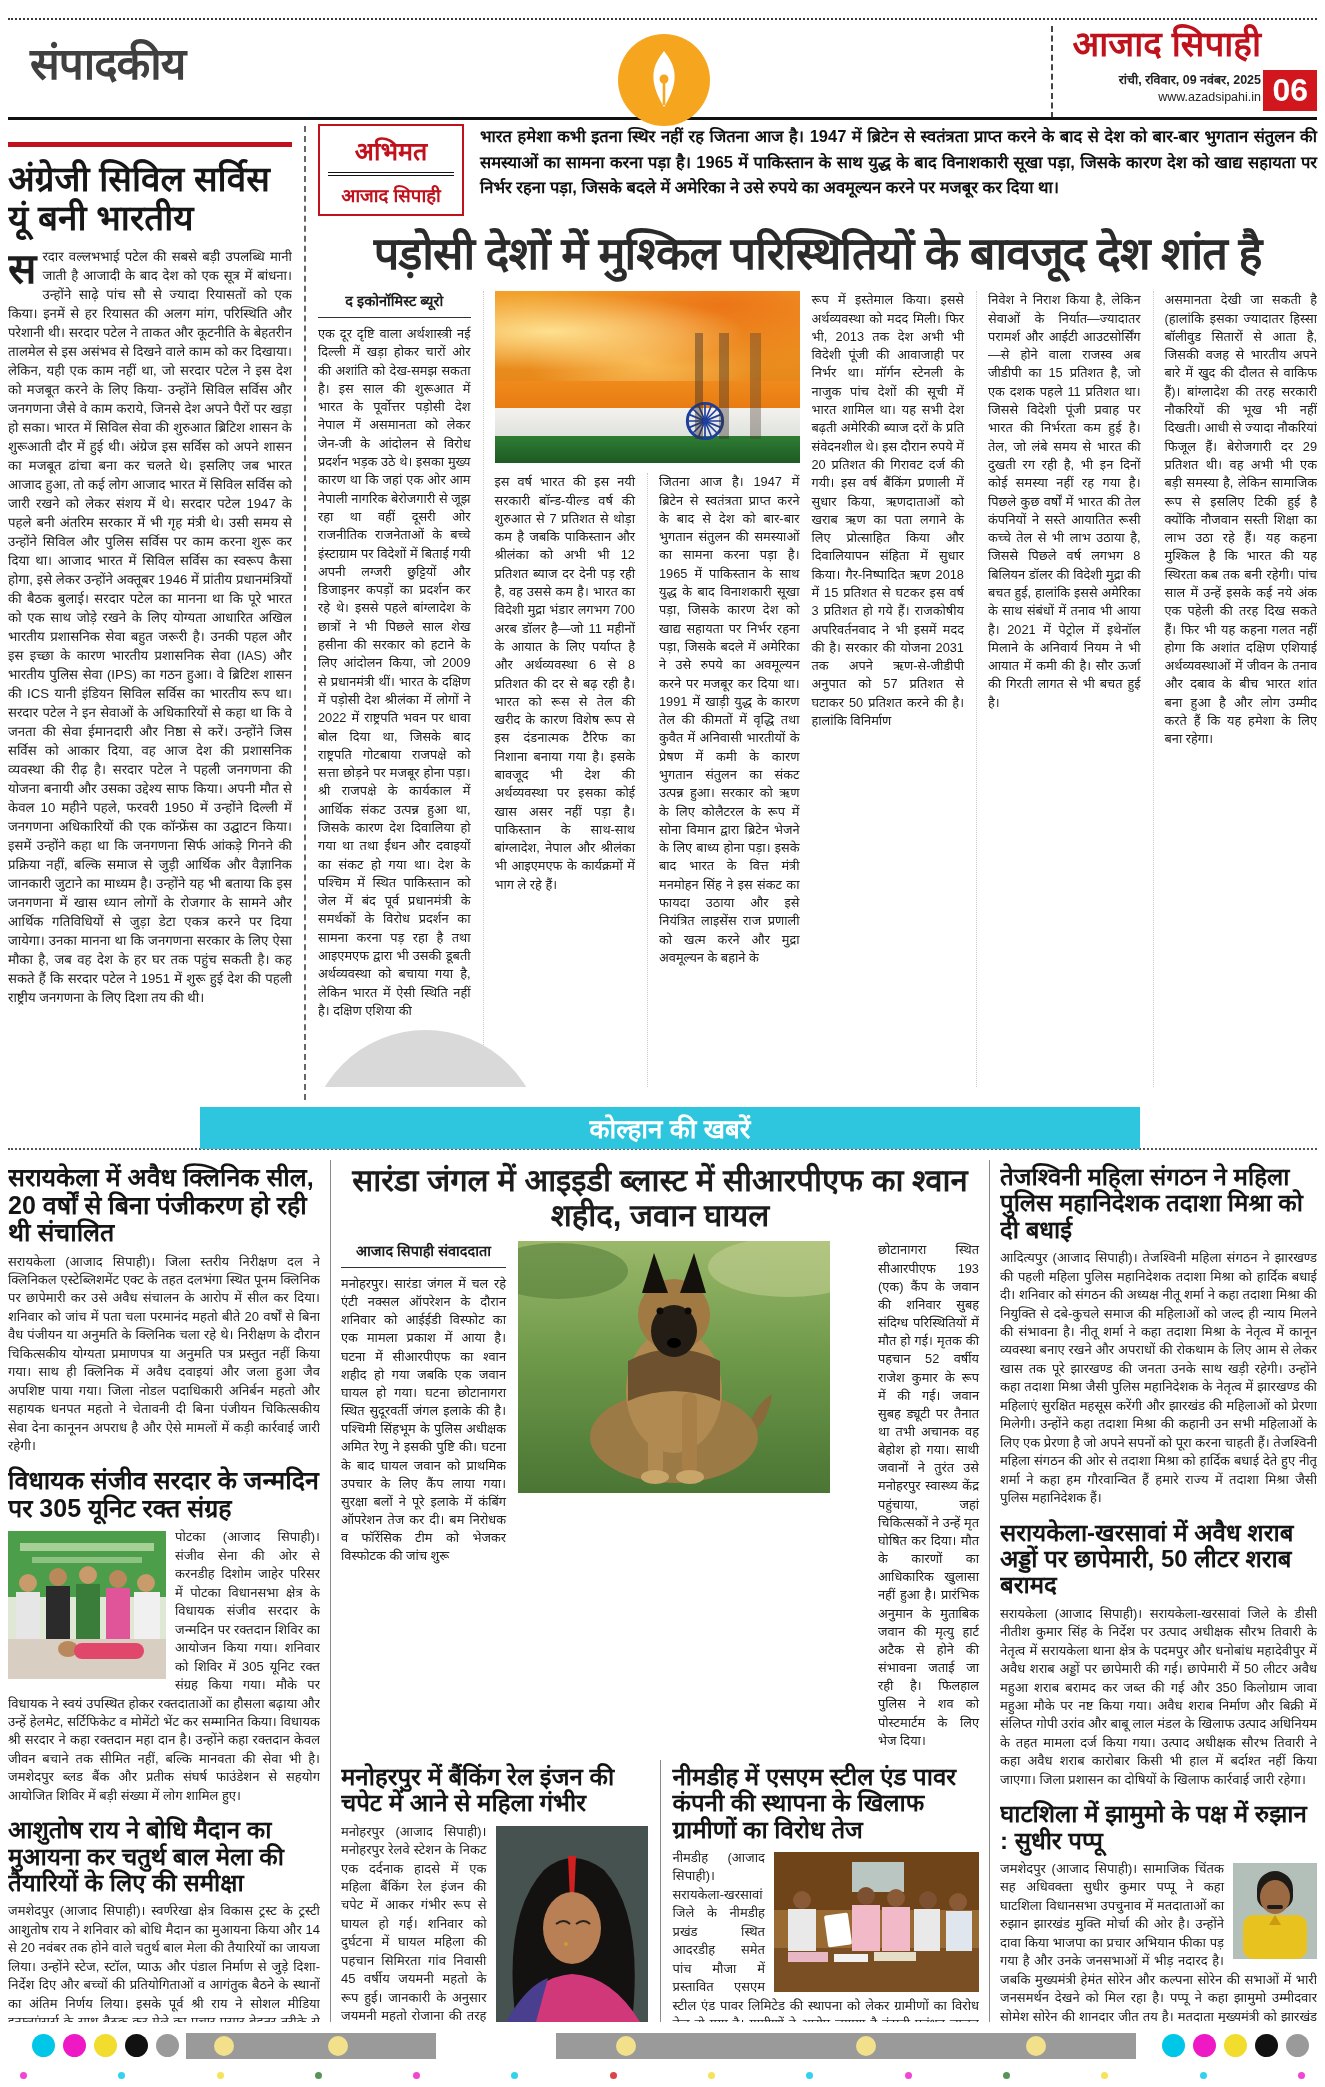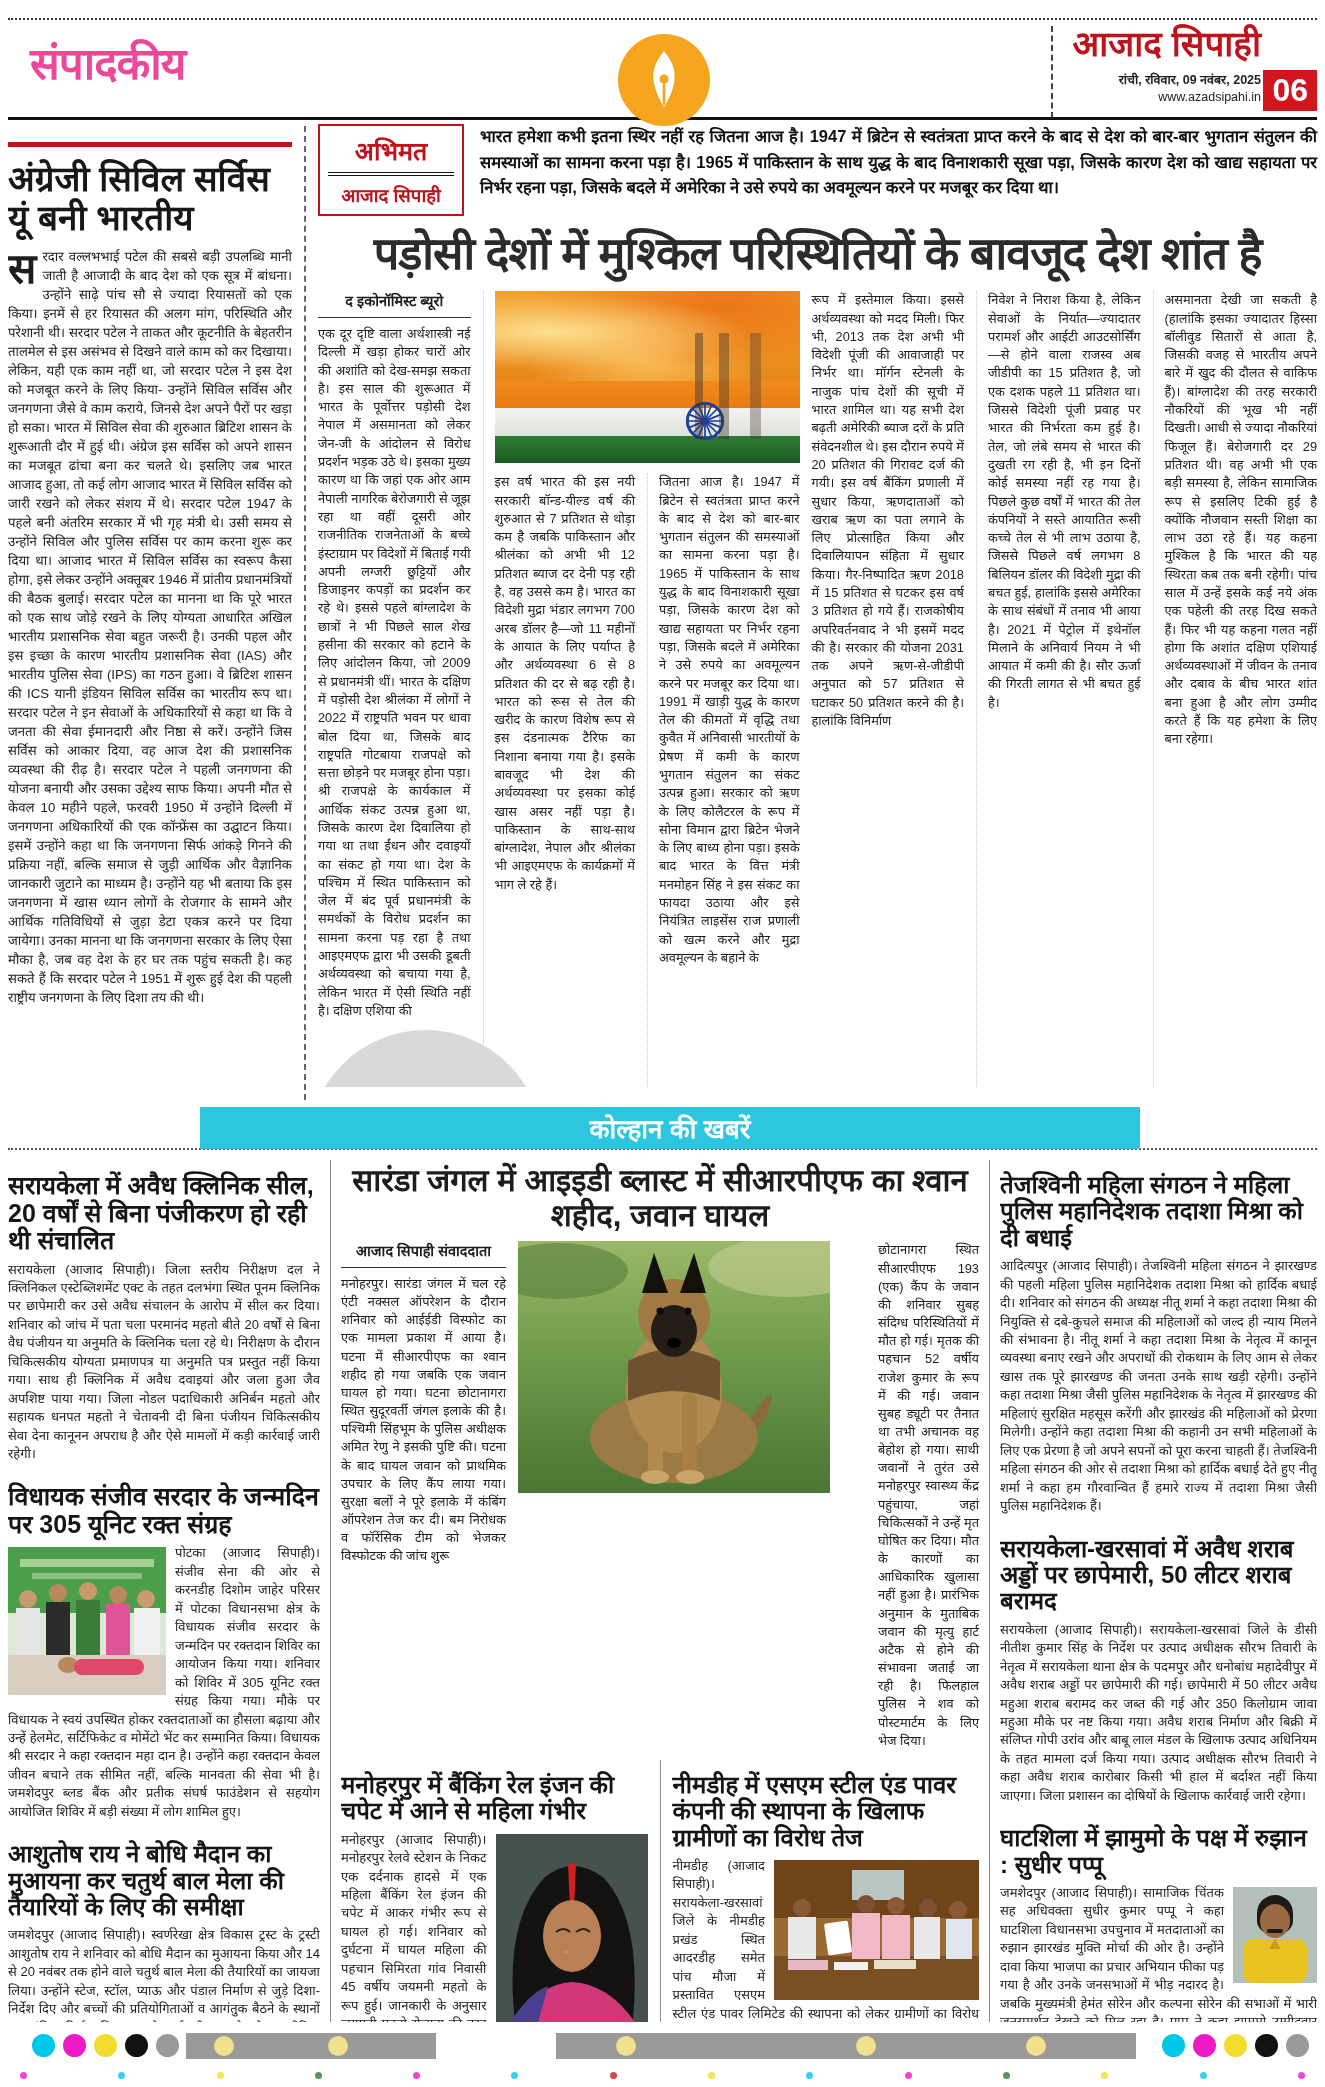--- a/index.html
+++ b/index.html
@@ -1,21 +1,21 @@
 <!DOCTYPE html>
 <html><head>
 <meta charset="utf-8">
 <style>
   html,body{margin:0;padding:0;background:#fff;}
   body{font-family:"Liberation Sans","DejaVu Sans",sans-serif;color:#1d1d1d;}
   .page{position:relative;width:1325px;height:2087px;background:#fff;overflow:hidden;margin:0 auto;}
 
   
   .dotline{position:absolute;top:18px;left:8px;right:8px;border-top:2px dotted #3a3a3a;}
-  .section-label{position:absolute;left:30px;top:32px;font-size:44px;font-weight:bold;color:#ec4899;letter-spacing:-1px;}
+  .section-label{position:absolute;left:30px;top:32px;font-size:44px;font-weight:bold;color:#404040;letter-spacing:-1px;}
   .pen-circle{position:absolute;left:618px;top:34px;width:92px;height:92px;border-radius:50%;background:#f6a51f;z-index:3;display:flex;align-items:center;justify-content:center;}
   .masthead{position:absolute;right:64px;top:26px;text-align:right;border-left:2px dashed #444;padding-left:20px;min-height:92px;}
   .masthead .name{font-size:35px;font-weight:bold;color:#c0121c;line-height:1.05;}
   .masthead .date{font-size:12.5px;font-weight:bold;color:#222;margin-top:8px;}
   .masthead .site{font-size:12.5px;color:#222;margin-top:2px;}
   .pageno{position:absolute;right:8px;top:70px;background:#d1161d;color:#fff;font-size:32px;font-weight:bold;padding:3px 9px;line-height:1.1;}
   .head-rule{position:absolute;top:117px;left:8px;right:8px;height:3px;background:#111;}
 
   
   .top-section{position:absolute;top:120px;left:8px;right:8px;height:986px;}
@@ -59,21 +59,21 @@
 
   
   .band-dots{position:absolute;top:1148px;left:8px;right:8px;border-top:2px dotted #555;}
   .kolhan-band{position:absolute;top:1107px;left:200px;width:940px;height:42px;background:#2ec6de;color:#fff;display:flex;align-items:center;justify-content:center;font-size:26px;font-weight:bold;z-index:2;}
 
   
   .bottom{position:absolute;top:1160px;left:8px;right:8px;height:862px;display:grid;grid-template-columns:322px 660px 1fr;gap:0;overflow:hidden;}
   .bcolA{padding-right:10px;}
   .bmid{border-left:1px solid #8a8a8a;border-right:1px solid #8a8a8a;padding:0 10px;}
   .bcolD{padding-left:10px;}
-  .bart h2{margin:12px 0 6px 0;font-size:25px;line-height:1.1;font-weight:800;color:#151515;}
+  .bart h2{margin:4px 0 6px 0;font-size:25px;line-height:1.1;font-weight:800;color:#151515;}
   .bart .btext{font-size:13px;line-height:1.42;text-align:justify;}
   .photo{background:#ccc;overflow:hidden;}
   .fl{float:left;margin:3px 9px 3px 0;}
   .fr{float:right;margin:3px 0 3px 9px;}
   .bart{overflow:hidden;margin-bottom:8px;}
 
   
   .dog h2{font-size:31px;text-align:center;margin:4px 0 8px 0;line-height:1.12;font-weight:800;}
   .dog-row{display:flex;gap:12px;}
   .dog-c1{flex:0 0 165px;font-size:12.8px;line-height:1.42;text-align:justify;}

